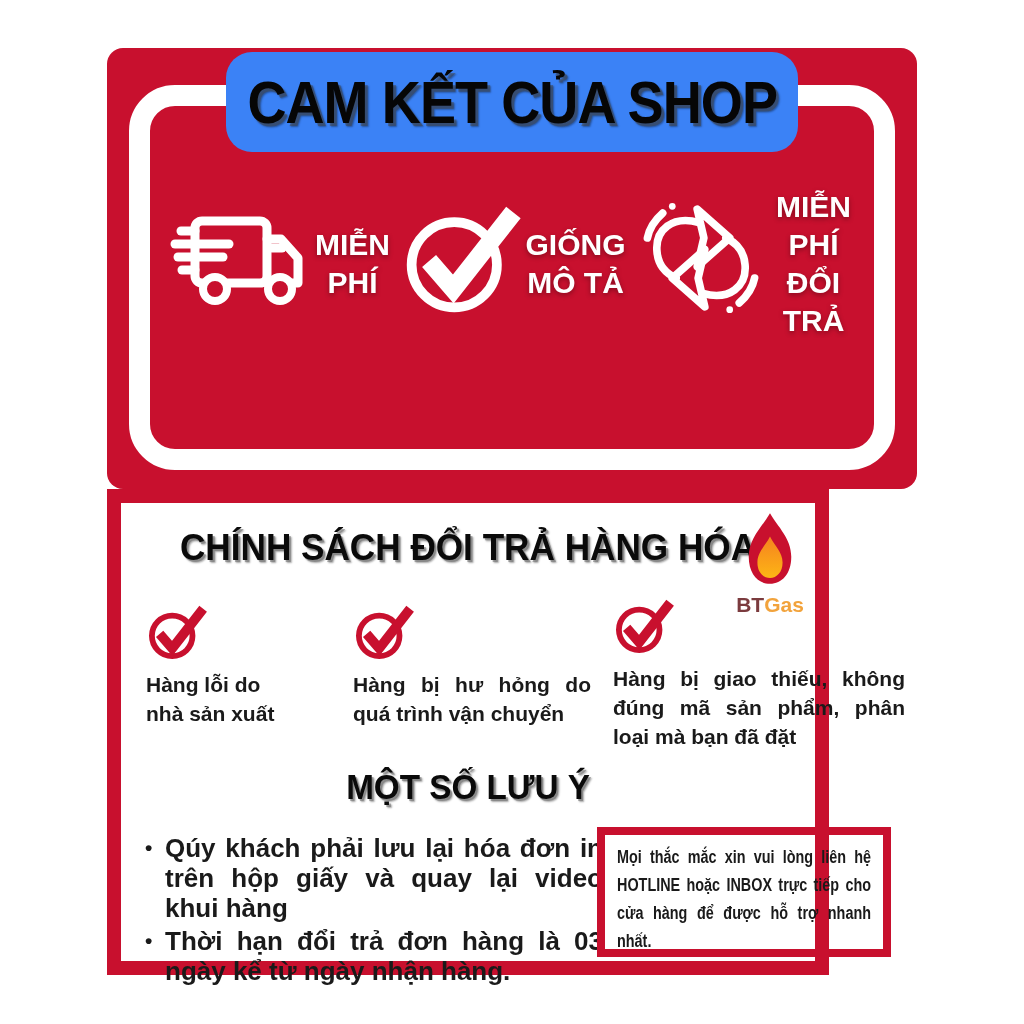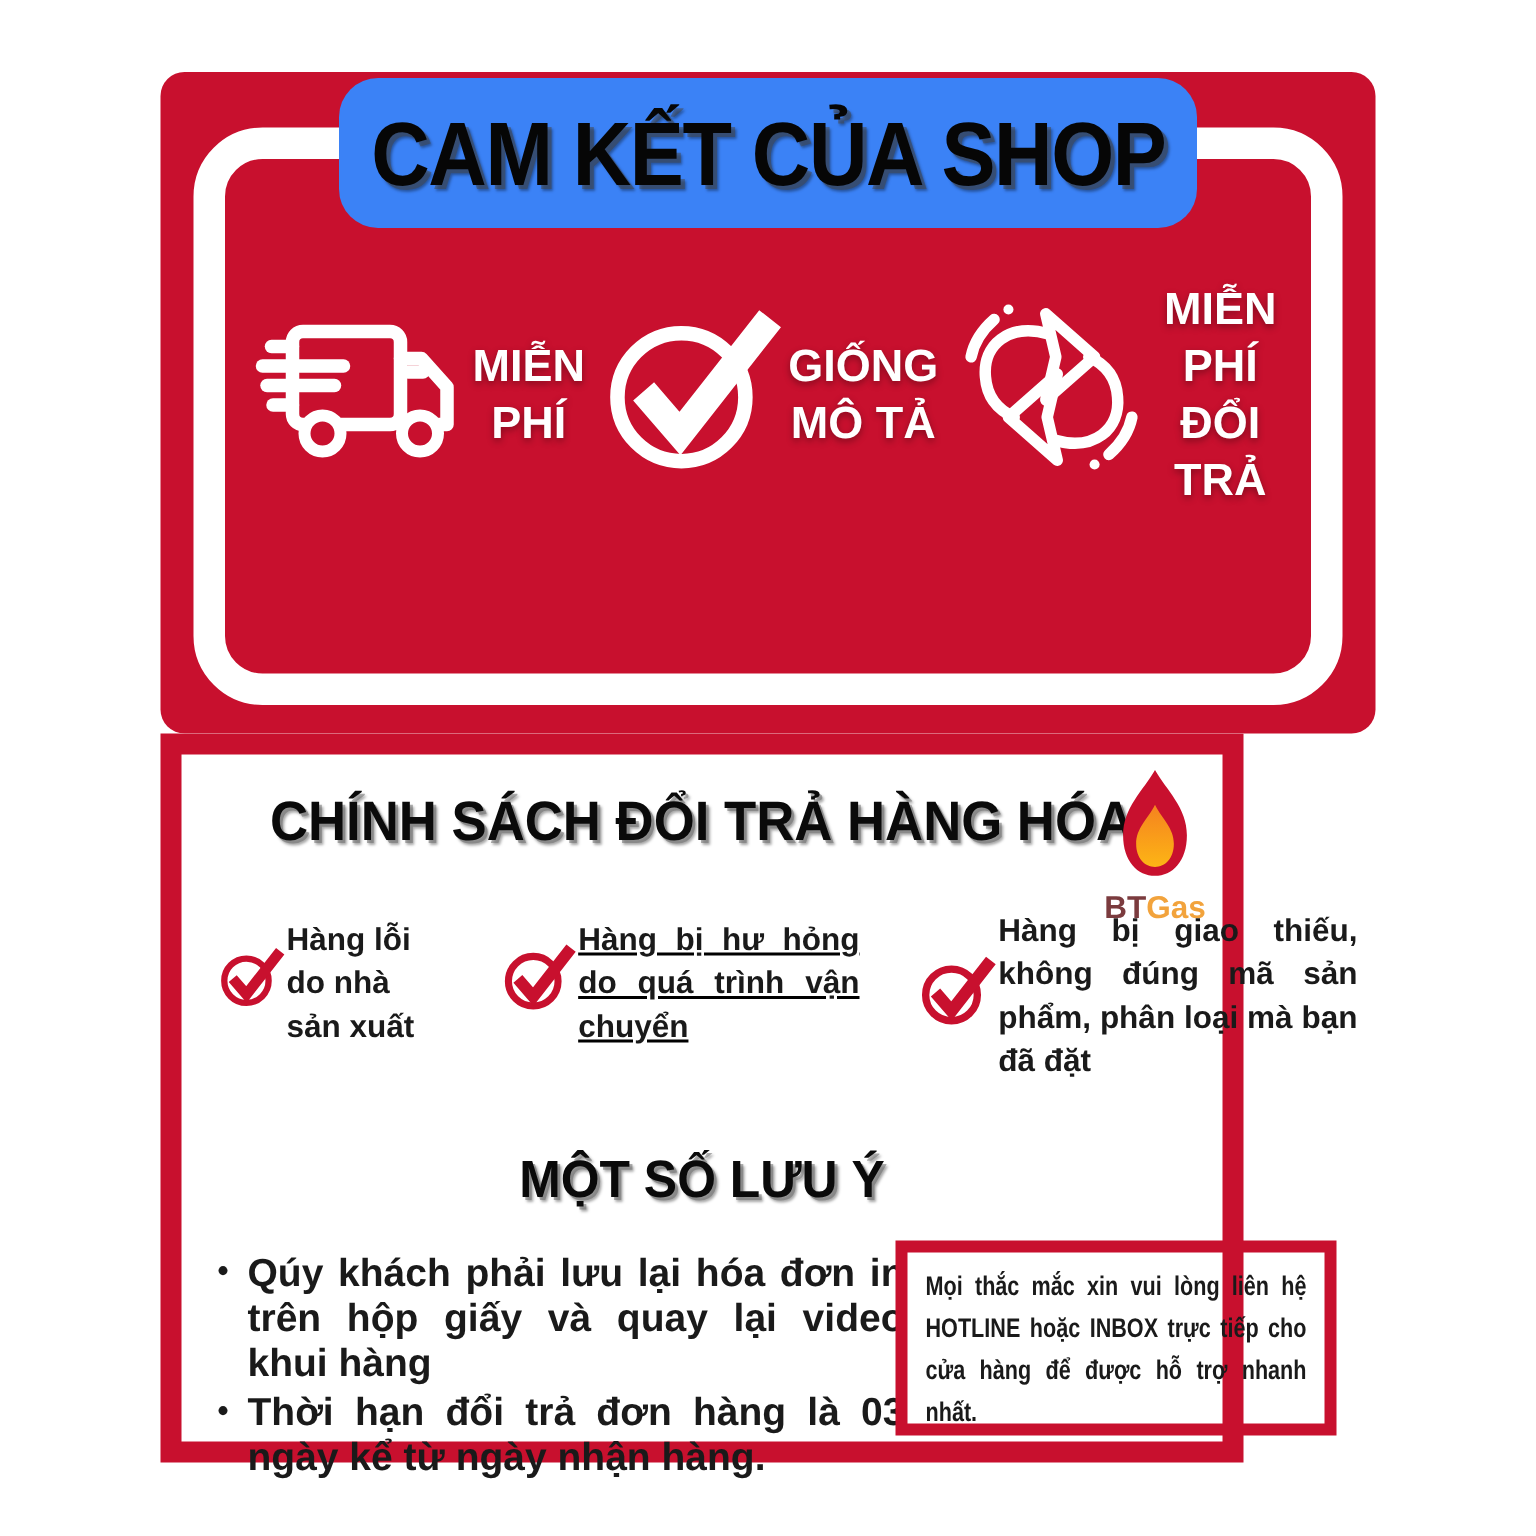--- a/index.html
+++ b/index.html
@@ -53,23 +53,23 @@
     position:absolute;top:24px;left:0;width:100%;text-align:center;
     font-size:37px;font-weight:bold;color:#0a0a0a;white-space:nowrap;
     transform:scaleX(0.95);
     text-shadow:2px 2px 0 rgba(110,110,110,0.55), 3px 3px 2px rgba(0,0,0,0.35);
   }
   .brand{position:absolute;top:8px;right:2px;width:86px;text-align:center;}
   .brand-text{font-size:21px;font-weight:bold;letter-spacing:0;line-height:20px;margin-top:2px;}
   .brand-text .bt{color:#7B3B3E;margin-top:47px;}
   .brand-text .gas{color:#F2A33C;}
 
-  .reason{position:absolute;top:100px;display:flex;flex-direction:row;align-items:center;}
+  .reason{position:absolute;top:100px;display:flex;flex-direction:column;}
   .reason-1{left:25px;width:152px;}
-  .reason-2{left:214px;width:238px;text-decoration:underline;}
+  .reason-2{left:232px;width:238px;}
   .reason-3{left:492px;width:292px;top:94px;}
   .reason .reason-text{
     margin-top:9px;font-size:21px;line-height:29px;font-weight:bold;color:var(--dark);
     width:100%;text-align:justify;
   }
   .reason-1 .reason-text{text-align:left;}
 
   .notes-heading{
     position:absolute;top:264px;left:0;width:100%;text-align:center;
     font-size:35px;font-weight:bold;color:#0a0a0a;white-space:nowrap;

